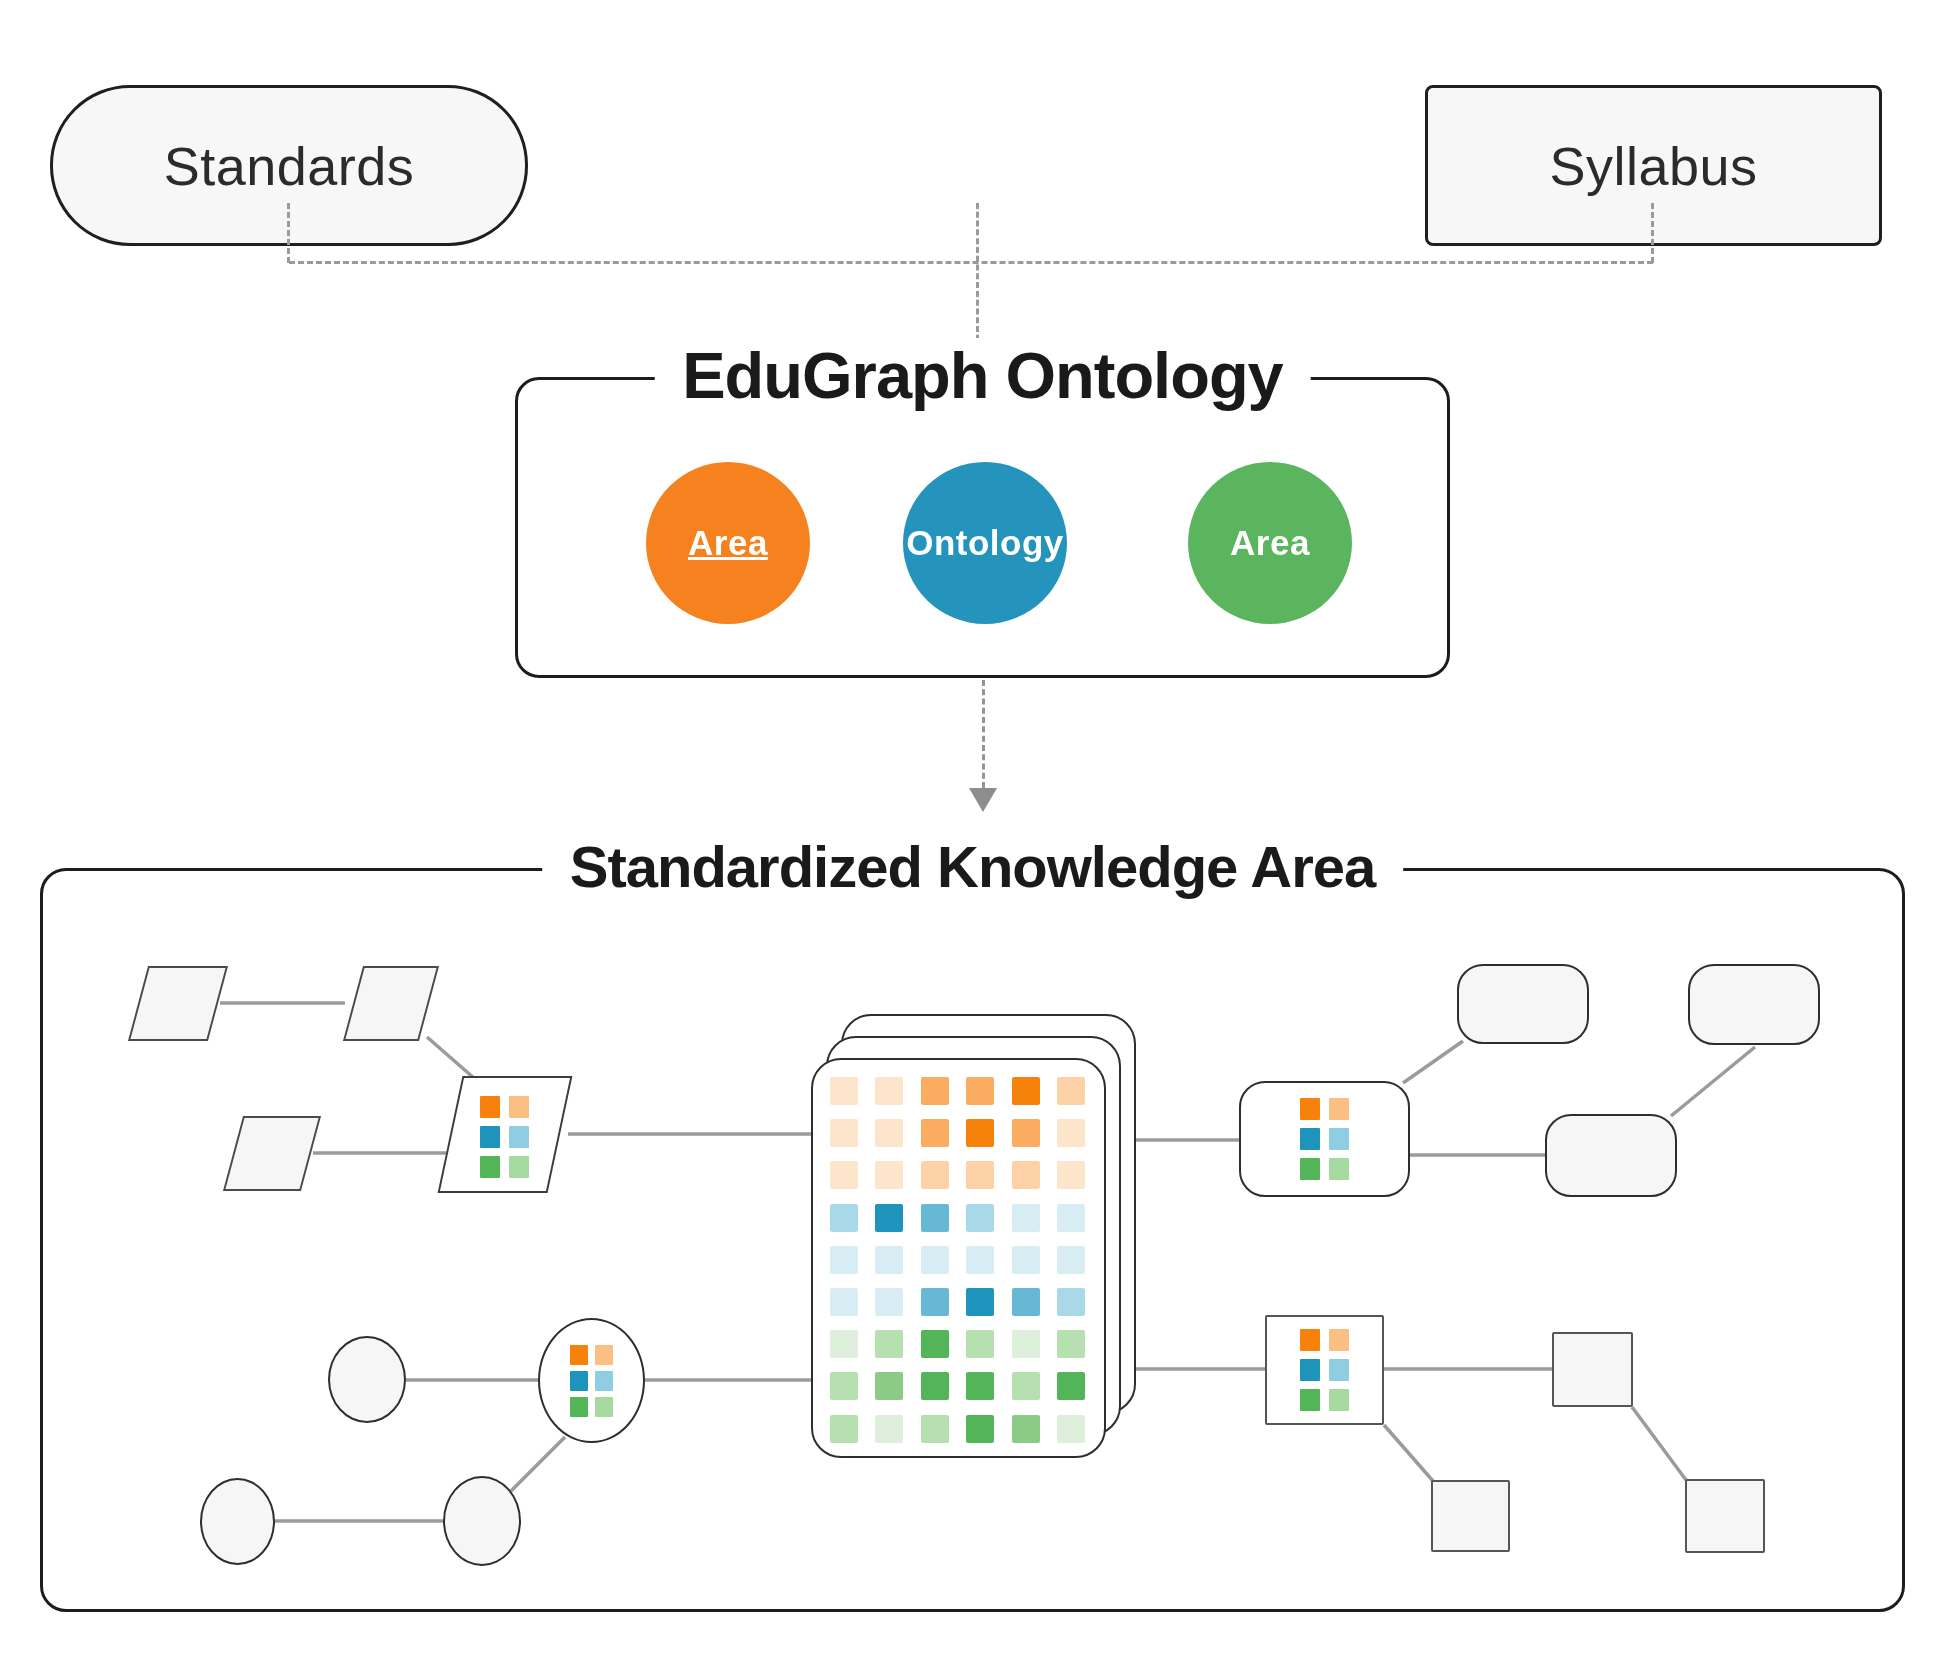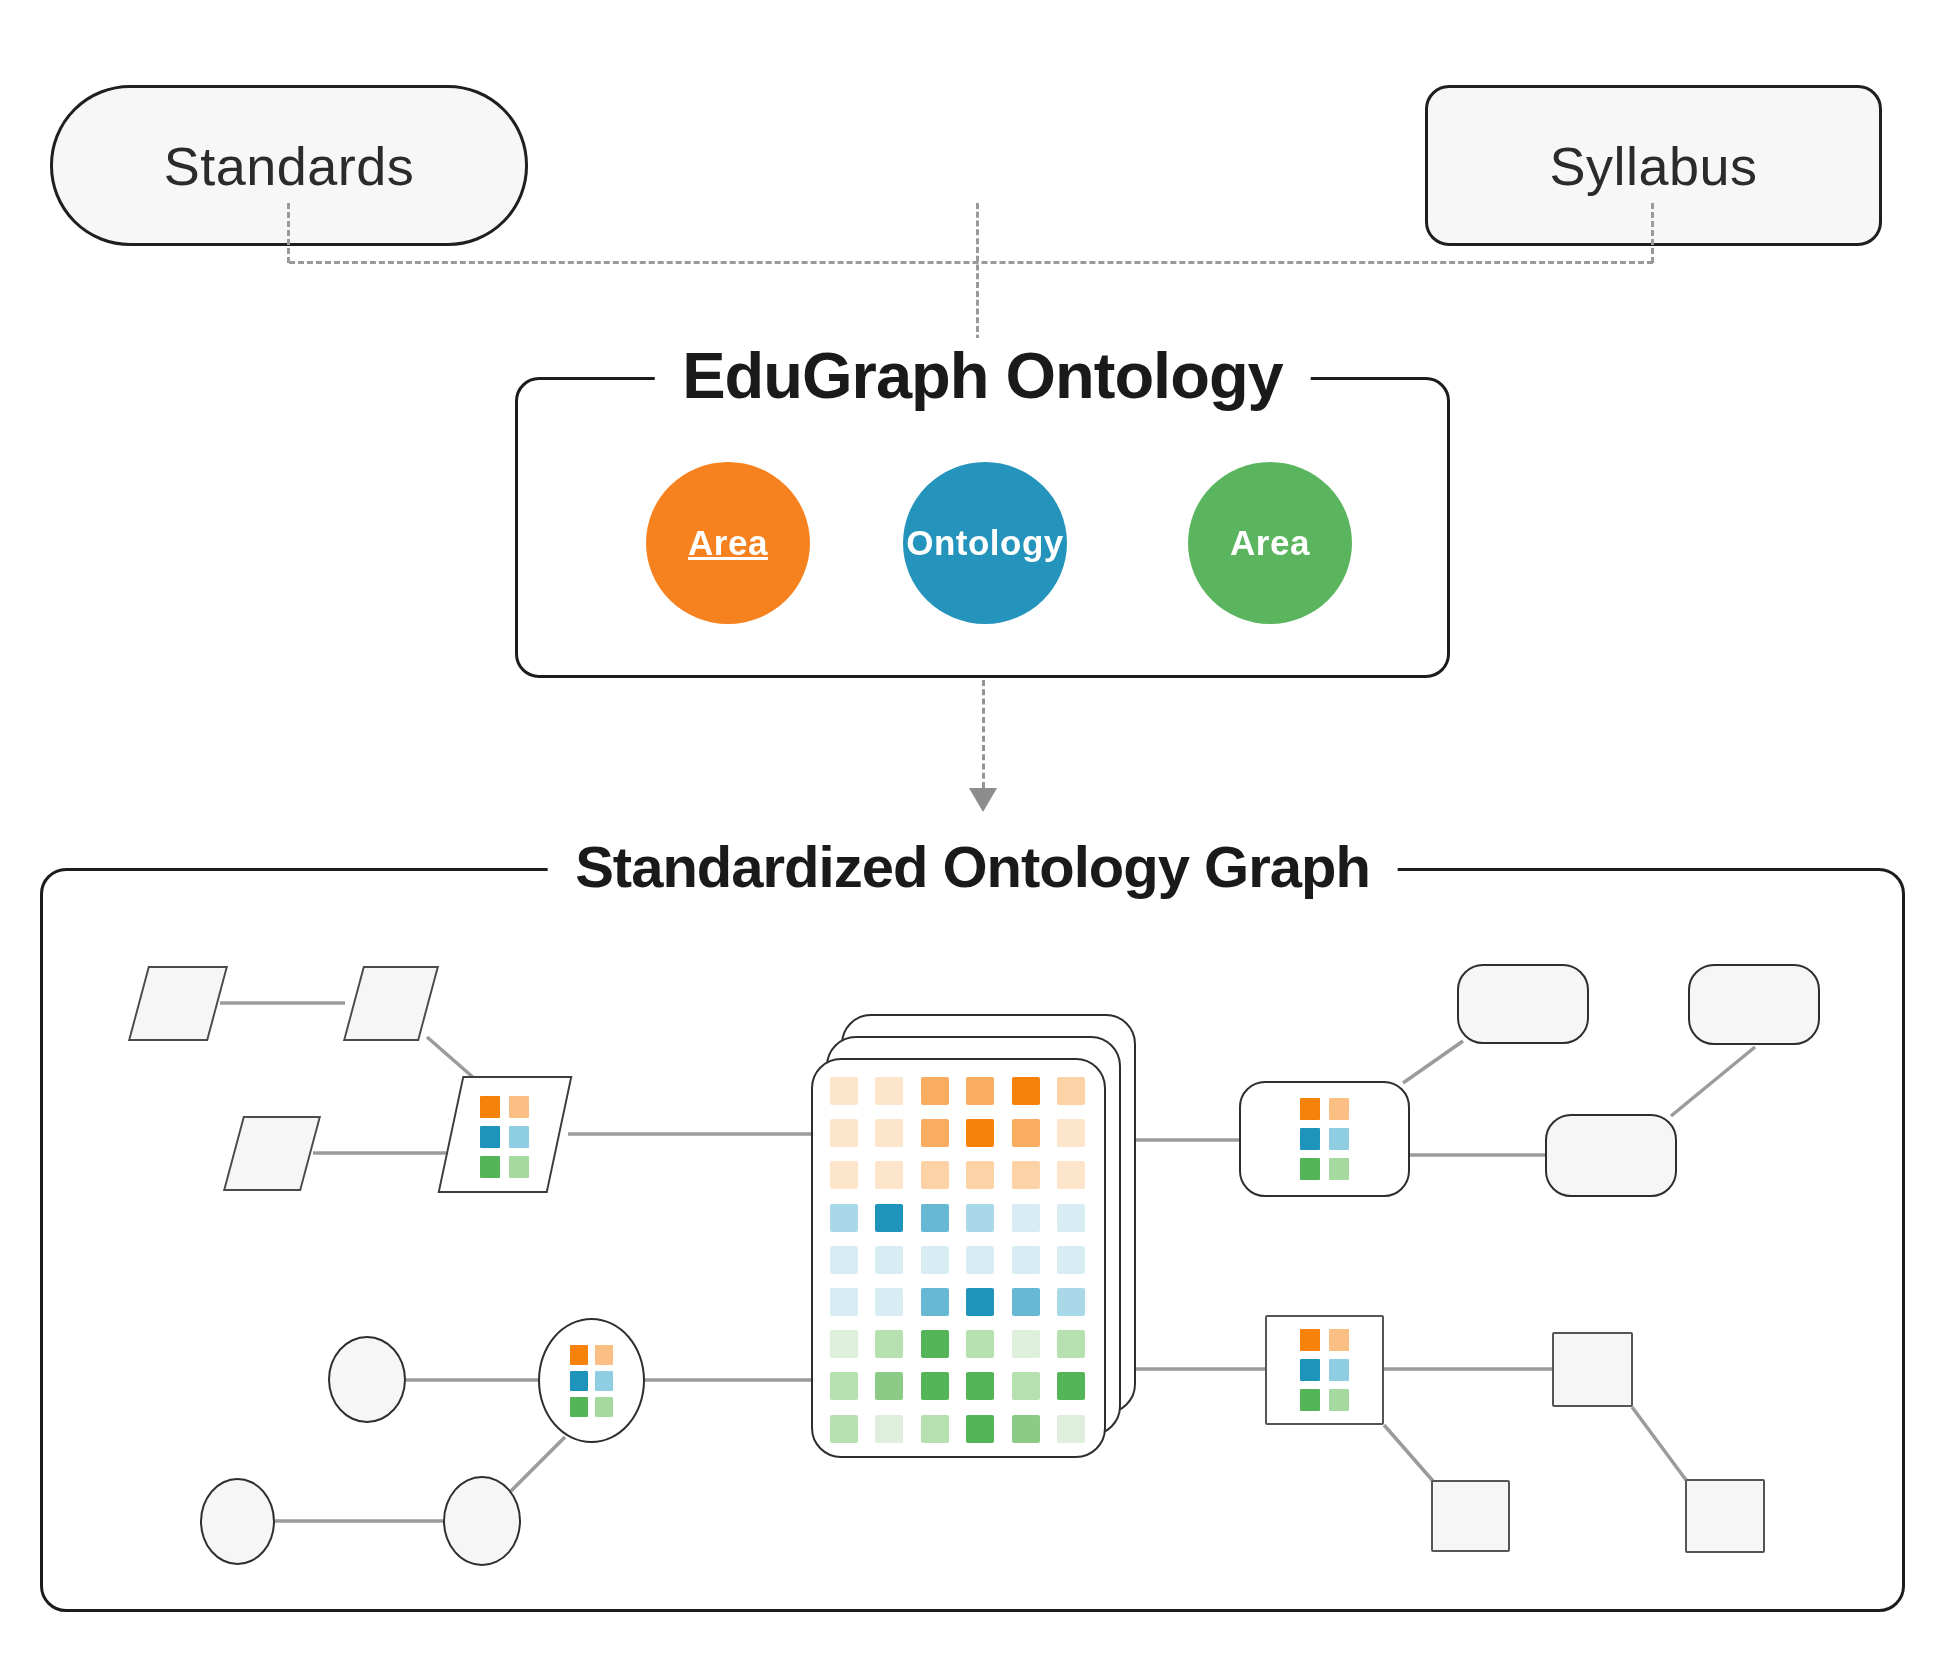--- a/index.html
+++ b/index.html
@@ -8,21 +8,21 @@
     font-family:"Liberation Sans","DejaVu Sans",sans-serif;color:#222;
   }
   
   .src{
     position:absolute;display:flex;align-items:center;justify-content:center;
     background:#F7F7F7;border:3px solid #1f1f1f;box-sizing:border-box;
     font-size:54px;color:#2b2b2b;letter-spacing:.5px;margin-top:44px;
   }
   .src-standards{left:50px;top:41px;width:478px;height:161px;border-radius:80px;}
   .src-curriculum{left:738px;top:41px;width:480px;height:161px;border-radius:2px;}
-  .src-syllabus{left:1425px;top:41px;width:457px;height:161px;border-radius:24px;}
+  .src-syllabus{left:1425px;top:41px;width:457px;height:161px;border-radius:8px;}
   
   .dash-v{position:absolute;width:0;border-left:3.5px dashed #9a9a9a;}
   .dash-h{position:absolute;height:0;border-top:3.5px dashed #9a9a9a;}
   .dv-standards{left:287px;top:203px;height:60px;}
   .dv-syllabus{left:1651px;top:203px;height:60px;}
   .dv-curriculum{left:976px;top:203px;height:173px;}
   .dh-join{left:289px;top:261px;width:1364px;}
   .dv-arrow{left:982px;top:680px;height:108px;border-left:3.5px dashed #949494;}
   .arrow-head{
     position:absolute;left:969px;top:788px;width:0;height:0;
@@ -100,21 +100,21 @@
     <span>Ontology</span>
   </div>
   <div class="concept concept-scope" style="background: rgb(91, 181, 95);">
     <span>Area</span>
   </div>
 
   <div class="dash-v dv-arrow"></div>
   <div class="arrow-head"></div>
 
   <div class="frame kg-box">
-    <span class="frame-title">Standardized Ontology Graph</span>
+    <span class="frame-title">Standardized Knowledge Area</span>
 
     <svg class="edges" width="1858" height="737" viewBox="0 0 1858 737">
       <line x1="177" y1="132" x2="302" y2="132"></line>
       <line x1="384" y1="166" x2="432" y2="208"></line>
       <line x1="270" y1="282" x2="407" y2="282"></line>
       <line x1="525" y1="263" x2="770" y2="263"></line>
       <line x1="1090" y1="269" x2="1196" y2="269"></line>
       <line x1="1360" y1="212" x2="1420" y2="170"></line>
       <line x1="1367" y1="284" x2="1502" y2="284"></line>
       <line x1="1628" y1="245" x2="1712" y2="176"></line>

